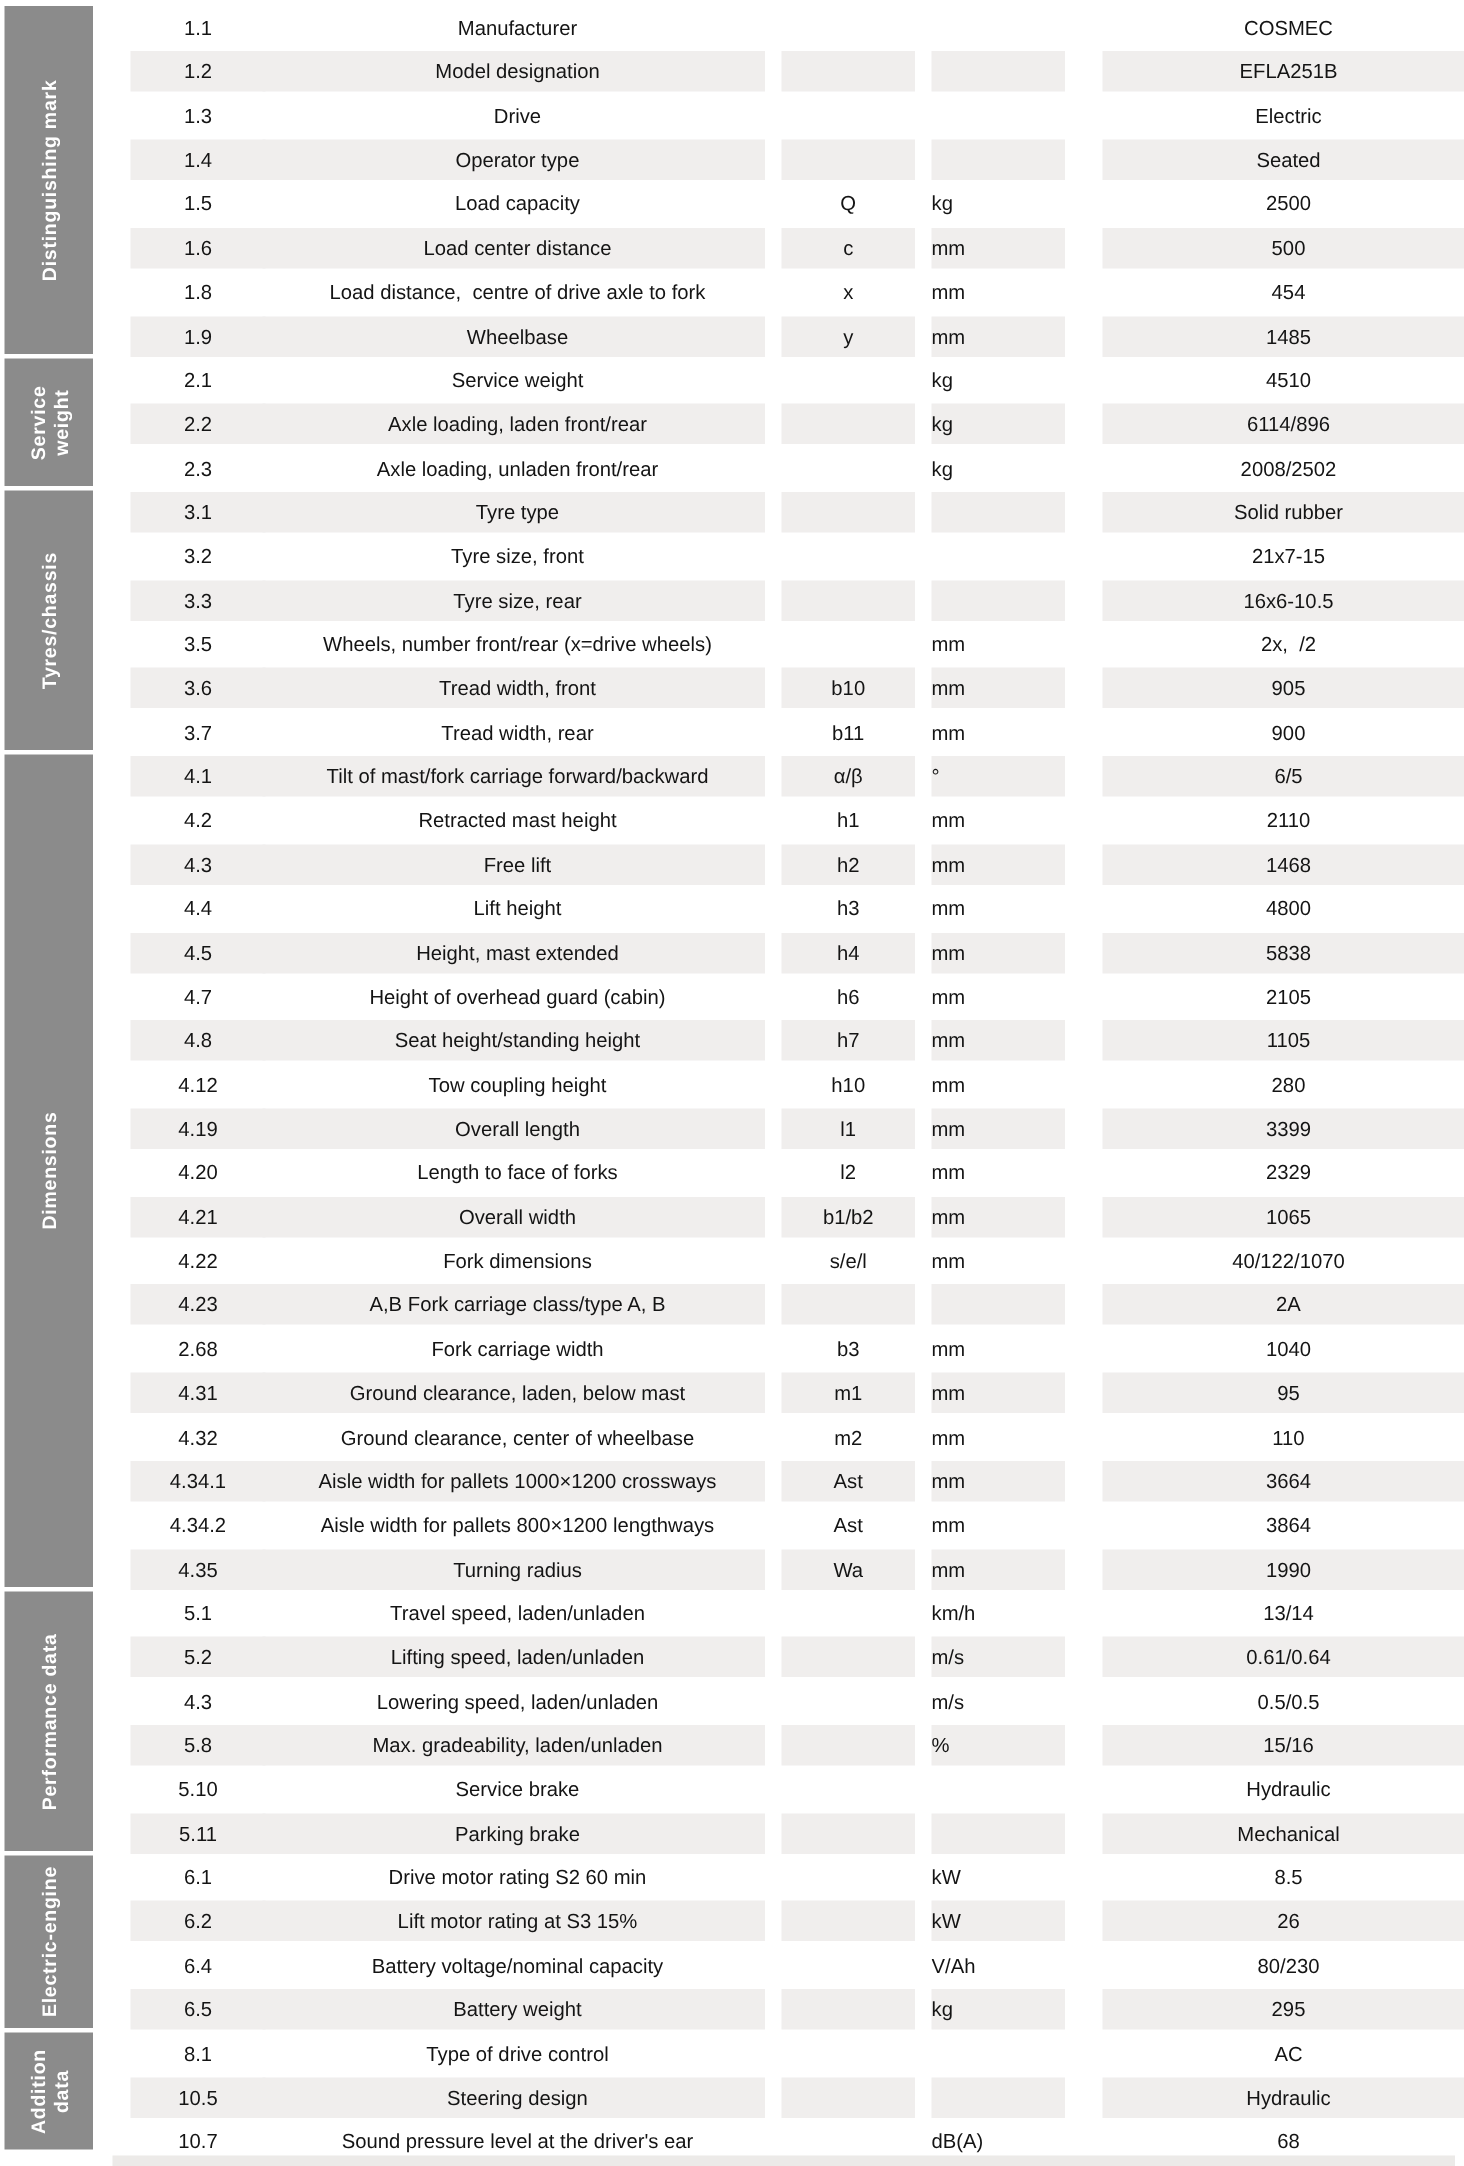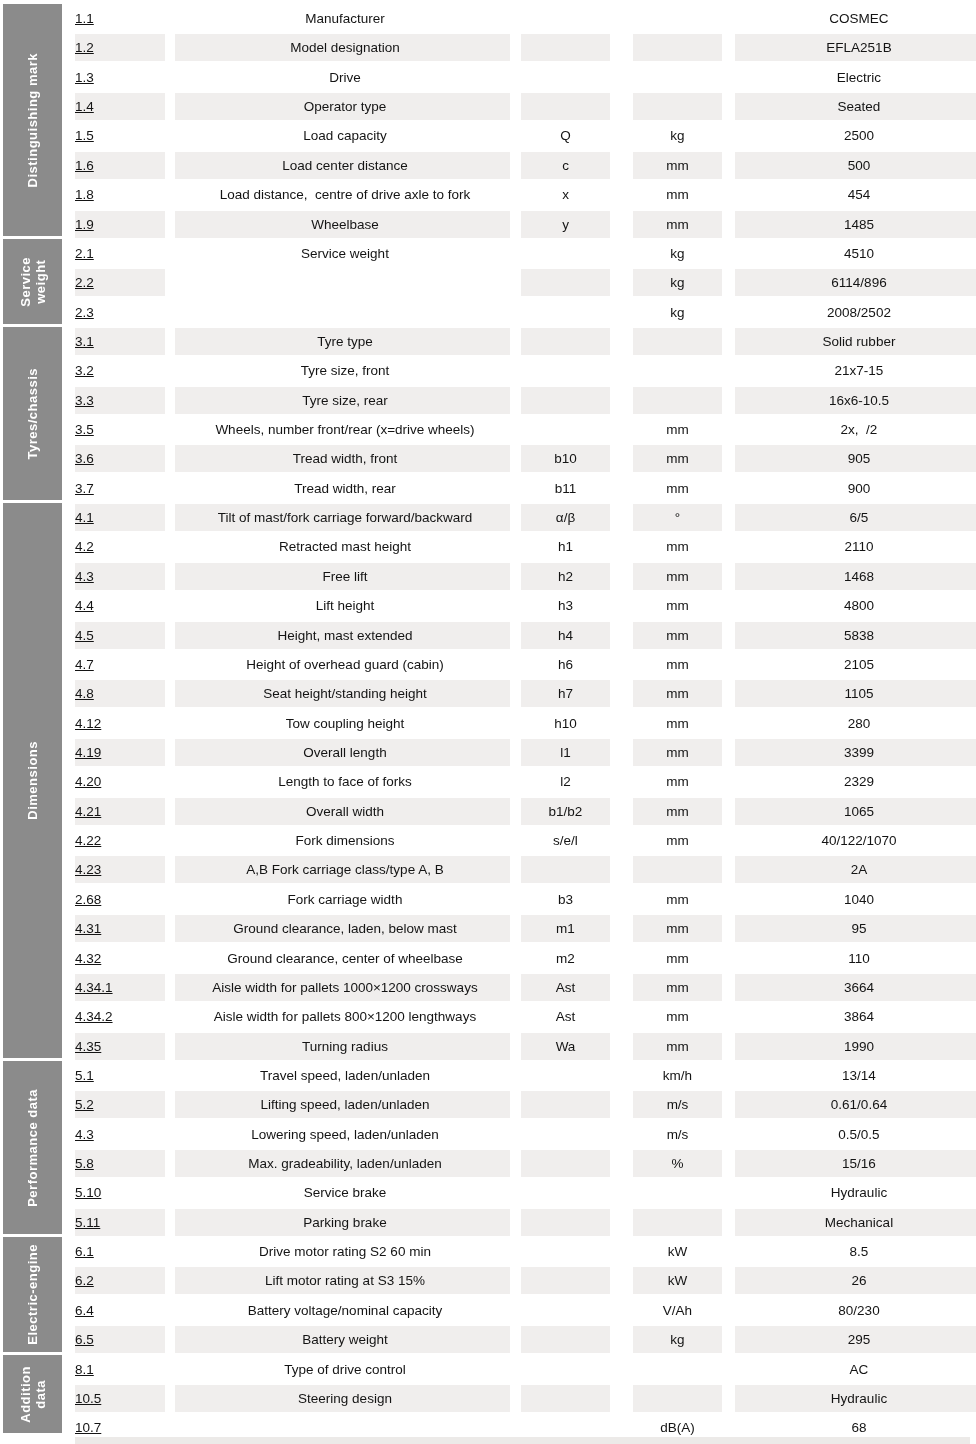--- a/index.html
+++ b/index.html
@@ -52,24 +52,24 @@
   .cell {
     position: absolute;
     top: 1px;
     height: 27px;
     line-height: 27px;
     font-size: 13.5px;
     white-space: pre;
     overflow: hidden;
   }
   .row.shaded .cell { background: #f0eeed; }
-  .c-no   { left: 0;     width: 90px;  text-align: left; text-decoration: underline; }
+  .c-no   { left: 12px;     width: 90px;  text-align: center; }
   .c-desc { left: 100px; width: 335px; text-align: center; padding-left: 5px; box-sizing: border-box; }
   .c-sym  { left: 446px; width: 89px;  text-align: center; }
-  .c-unit { left: 558px; width: 89px;  text-align: center; }
+  .c-unit { left: 546px; width: 89px;  text-align: left; }
   .c-val  { left: 660px; width: 248px; text-align: center; }
   
   .bottom-strip {
     position: absolute;
     left: 75px;
     top: 1437px;
     width: 895px;
     height: 7px;
     background: #eceae8;
   }
@@ -162,26 +162,28 @@
       </div>
       <div class="row">
         <div class="cell c-no">2.1</div>
         <div class="cell c-desc">Service weight</div>
         <div class="cell c-sym"></div>
         <div class="cell c-unit">kg</div>
         <div class="cell c-val">4510</div>
       </div>
       <div class="row shaded">
         <div class="cell c-no">2.2</div>
+        <div class="cell c-desc">Axle loading, laden front/rear</div>
         <div class="cell c-sym"></div>
         <div class="cell c-unit">kg</div>
         <div class="cell c-val">6114/896</div>
       </div>
       <div class="row">
         <div class="cell c-no">2.3</div>
+        <div class="cell c-desc">Axle loading, unladen front/rear</div>
         <div class="cell c-sym"></div>
         <div class="cell c-unit">kg</div>
         <div class="cell c-val">2008/2502</div>
       </div>
       <div class="row shaded">
         <div class="cell c-no">3.1</div>
         <div class="cell c-desc">Tyre type</div>
         <div class="cell c-sym"></div>
         <div class="cell c-unit"></div>
         <div class="cell c-val">Solid rubber</div>
@@ -433,19 +435,20 @@
       </div>
       <div class="row shaded">
         <div class="cell c-no">10.5</div>
         <div class="cell c-desc">Steering design</div>
         <div class="cell c-sym"></div>
         <div class="cell c-unit"></div>
         <div class="cell c-val">Hydraulic</div>
       </div>
       <div class="row">
         <div class="cell c-no">10.7</div>
+        <div class="cell c-desc">Sound pressure level at the driver's ear</div>
         <div class="cell c-sym"></div>
         <div class="cell c-unit">dB(A)</div>
         <div class="cell c-val">68</div>
       </div>
     </div>
   <div class="bottom-strip"></div>
 </div>
 
 </body></html>

